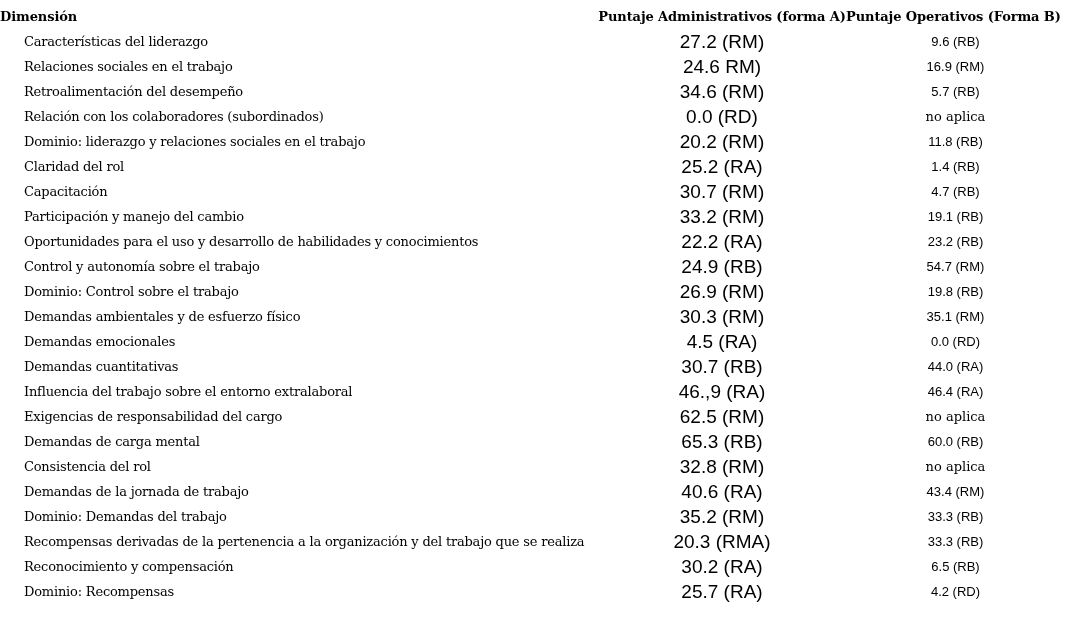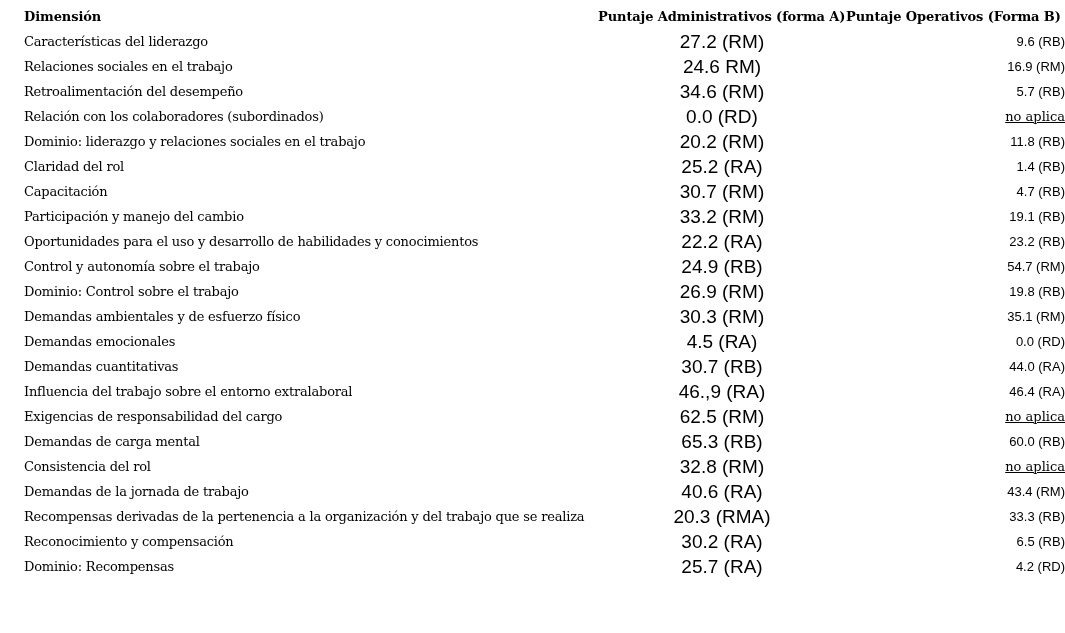--- a/index.html
+++ b/index.html
@@ -30,31 +30,31 @@
       padding: 0;
       white-space: nowrap;
       overflow: visible;
       vertical-align: middle;
     }
     th {
       font-weight: bold;
       font-size: 13px;
       letter-spacing: -0.1px;
     }
-    th.h-dim { text-align: left; padding-left: 24px; }
-    th.h-a   { text-align: left; }
+    th.h-dim { text-align: left; padding-left: 0; }
+    th.h-a   { text-align: center; }
     th.h-b   { text-align: right; padding-right: 8px; }
     td {
       font-size: 13px;
       letter-spacing: -0.2px;
     }
     td.dim { text-align: left; padding-left: 24px; }
     td.va  { text-align: center; font-family: "Liberation Sans", "DejaVu Sans", sans-serif; font-size: 19px; letter-spacing: 0; }
-    td.vb  { text-align: right; font-family: "Liberation Sans", "DejaVu Sans", sans-serif; font-size: 13px; letter-spacing: 0; padding-left: 0; }
-    td.vb.na, td.va.na { font-family: "DejaVu Serif", "Liberation Serif", serif; text-decoration: underline; }
+    td.vb  { text-align: center; font-family: "Liberation Sans", "DejaVu Sans", sans-serif; font-size: 13px; letter-spacing: 0; padding-left: 0; }
+    td.vb.na, td.va.na { font-family: "DejaVu Serif", "Liberation Serif", serif; }
   </style>
 </head>
 <body>
 
 <table>
   <colgroup>
     <col class="c-dim">
     <col class="c-a">
     <col class="c-b">
   </colgroup>
@@ -155,20 +155,25 @@
         <td class="dim">Consistencia del rol</td>
         <td class="va">32.8 (RM)</td>
         <td class="vb na">no aplica</td>
       </tr>
       <tr>
         <td class="dim">Demandas de la jornada de trabajo</td>
         <td class="va">40.6 (RA)</td>
         <td class="vb">43.4 (RM)</td>
       </tr>
       <tr>
+        <td class="dim">Dominio: Demandas del trabajo</td>
+        <td class="va">35.2 (RM)</td>
+        <td class="vb">33.3 (RB)</td>
+      </tr>
+      <tr>
         <td class="dim">Recompensas derivadas de la pertenencia a la organización y del trabajo que se realiza</td>
         <td class="va">20.3 (RMA)</td>
         <td class="vb">33.3 (RB)</td>
       </tr>
       <tr>
         <td class="dim">Reconocimiento y compensación</td>
         <td class="va">30.2 (RA)</td>
         <td class="vb">6.5 (RB)</td>
       </tr>
       <tr>

